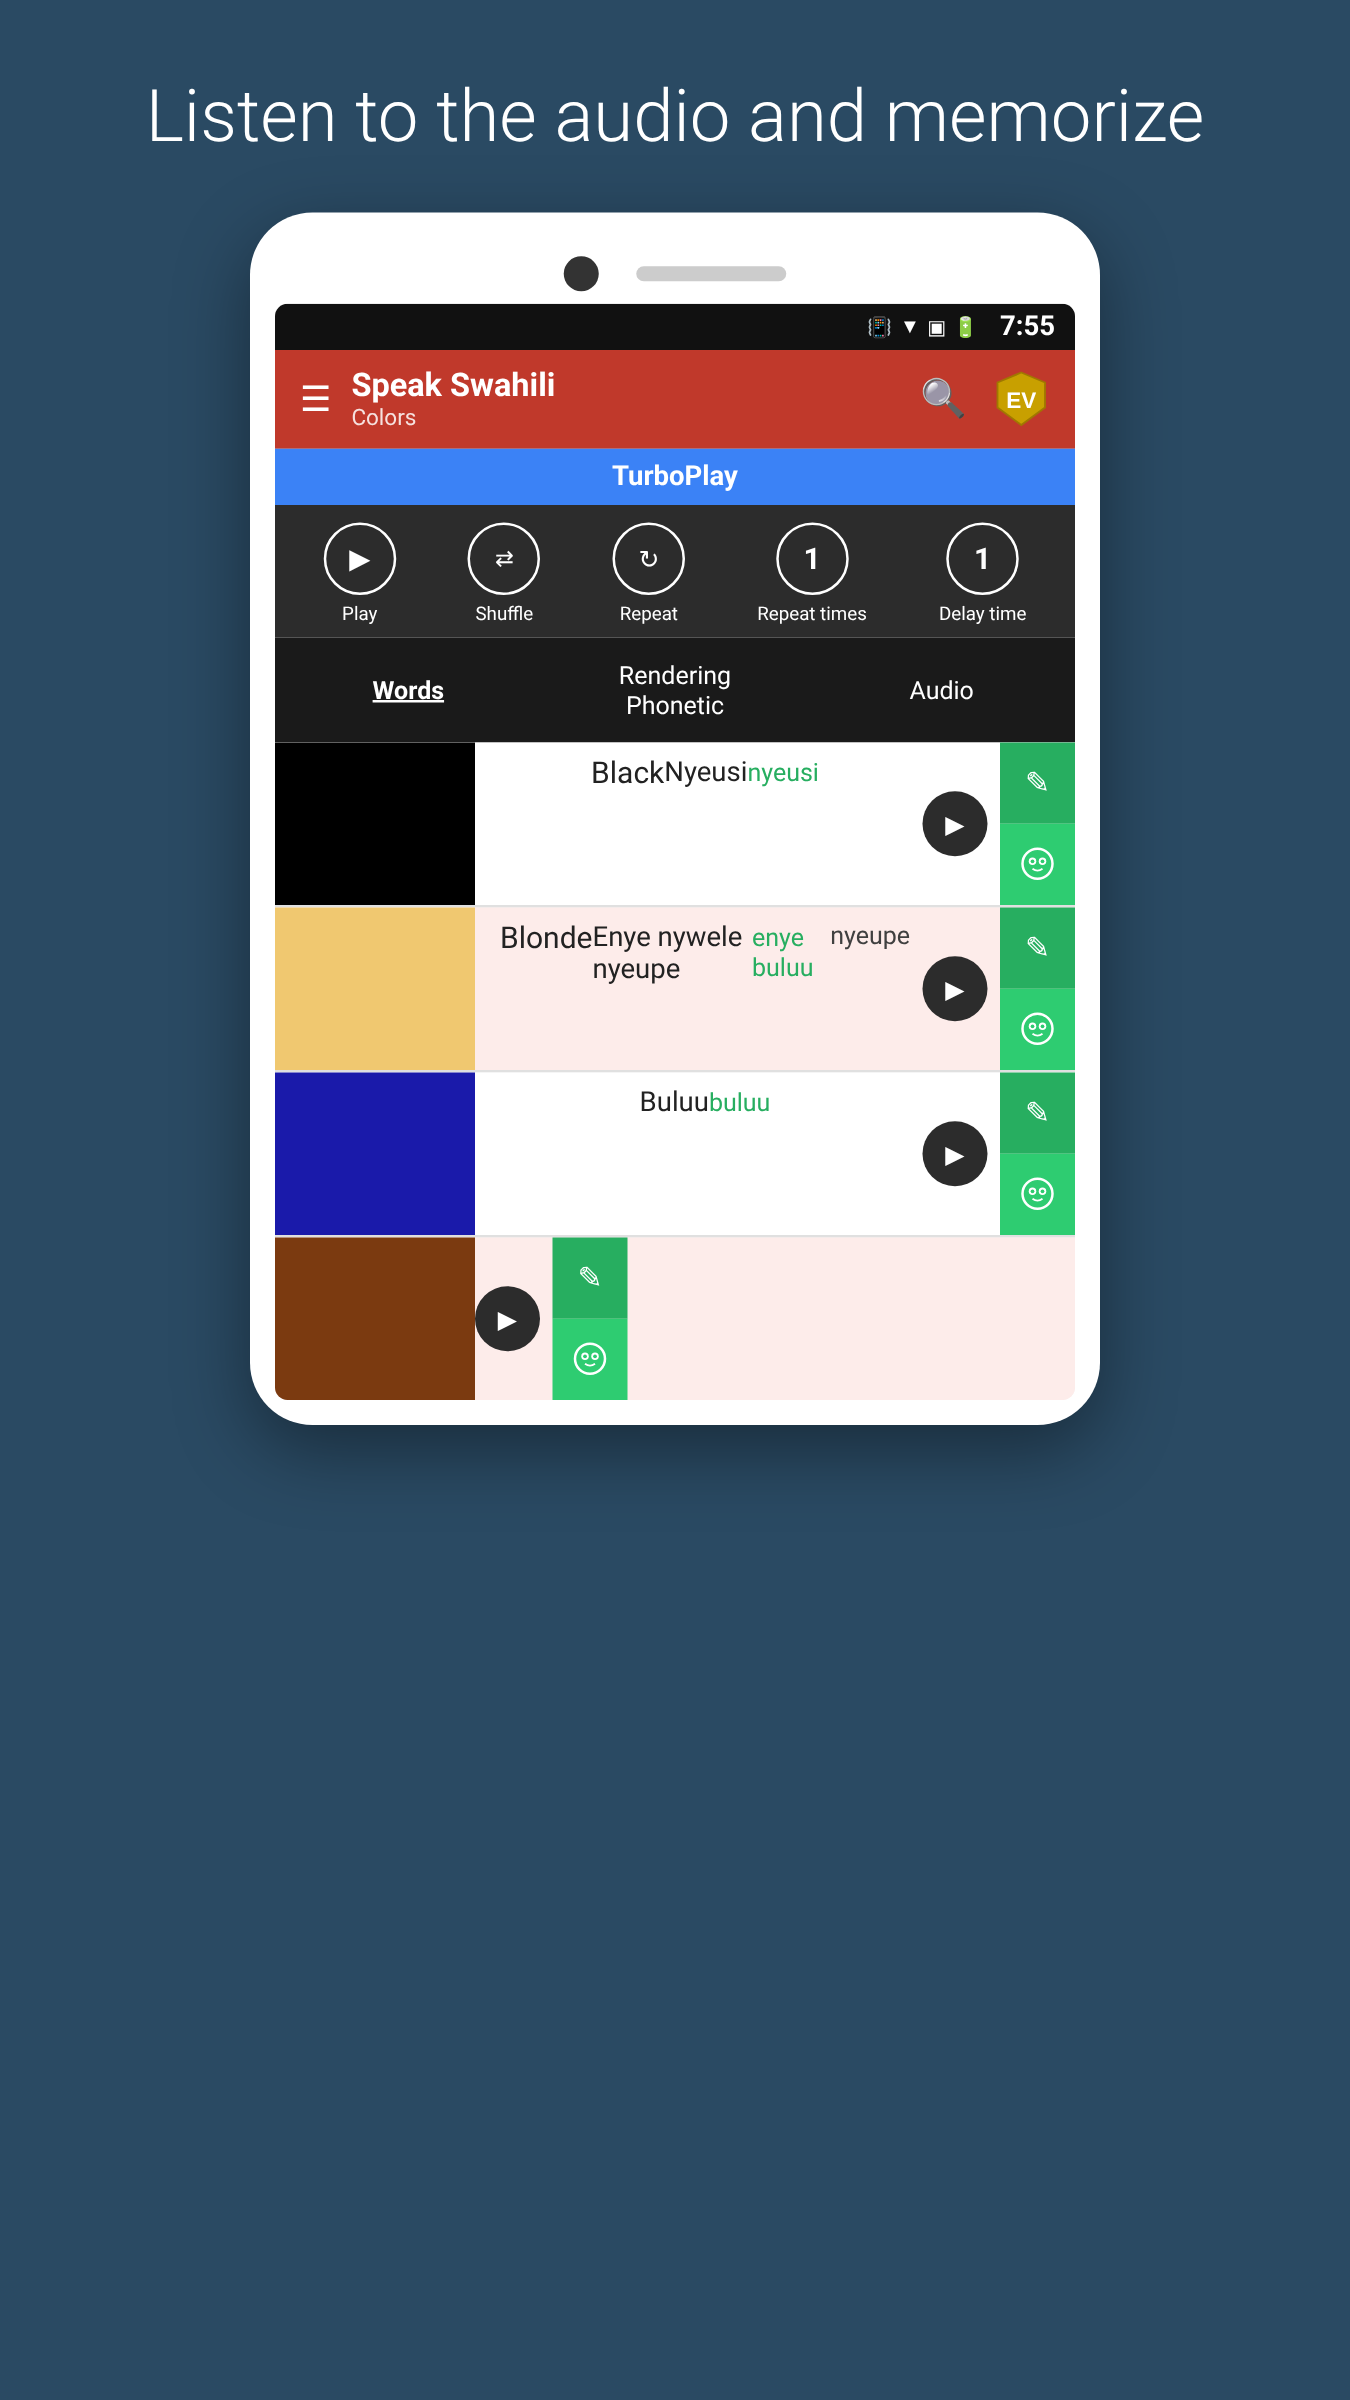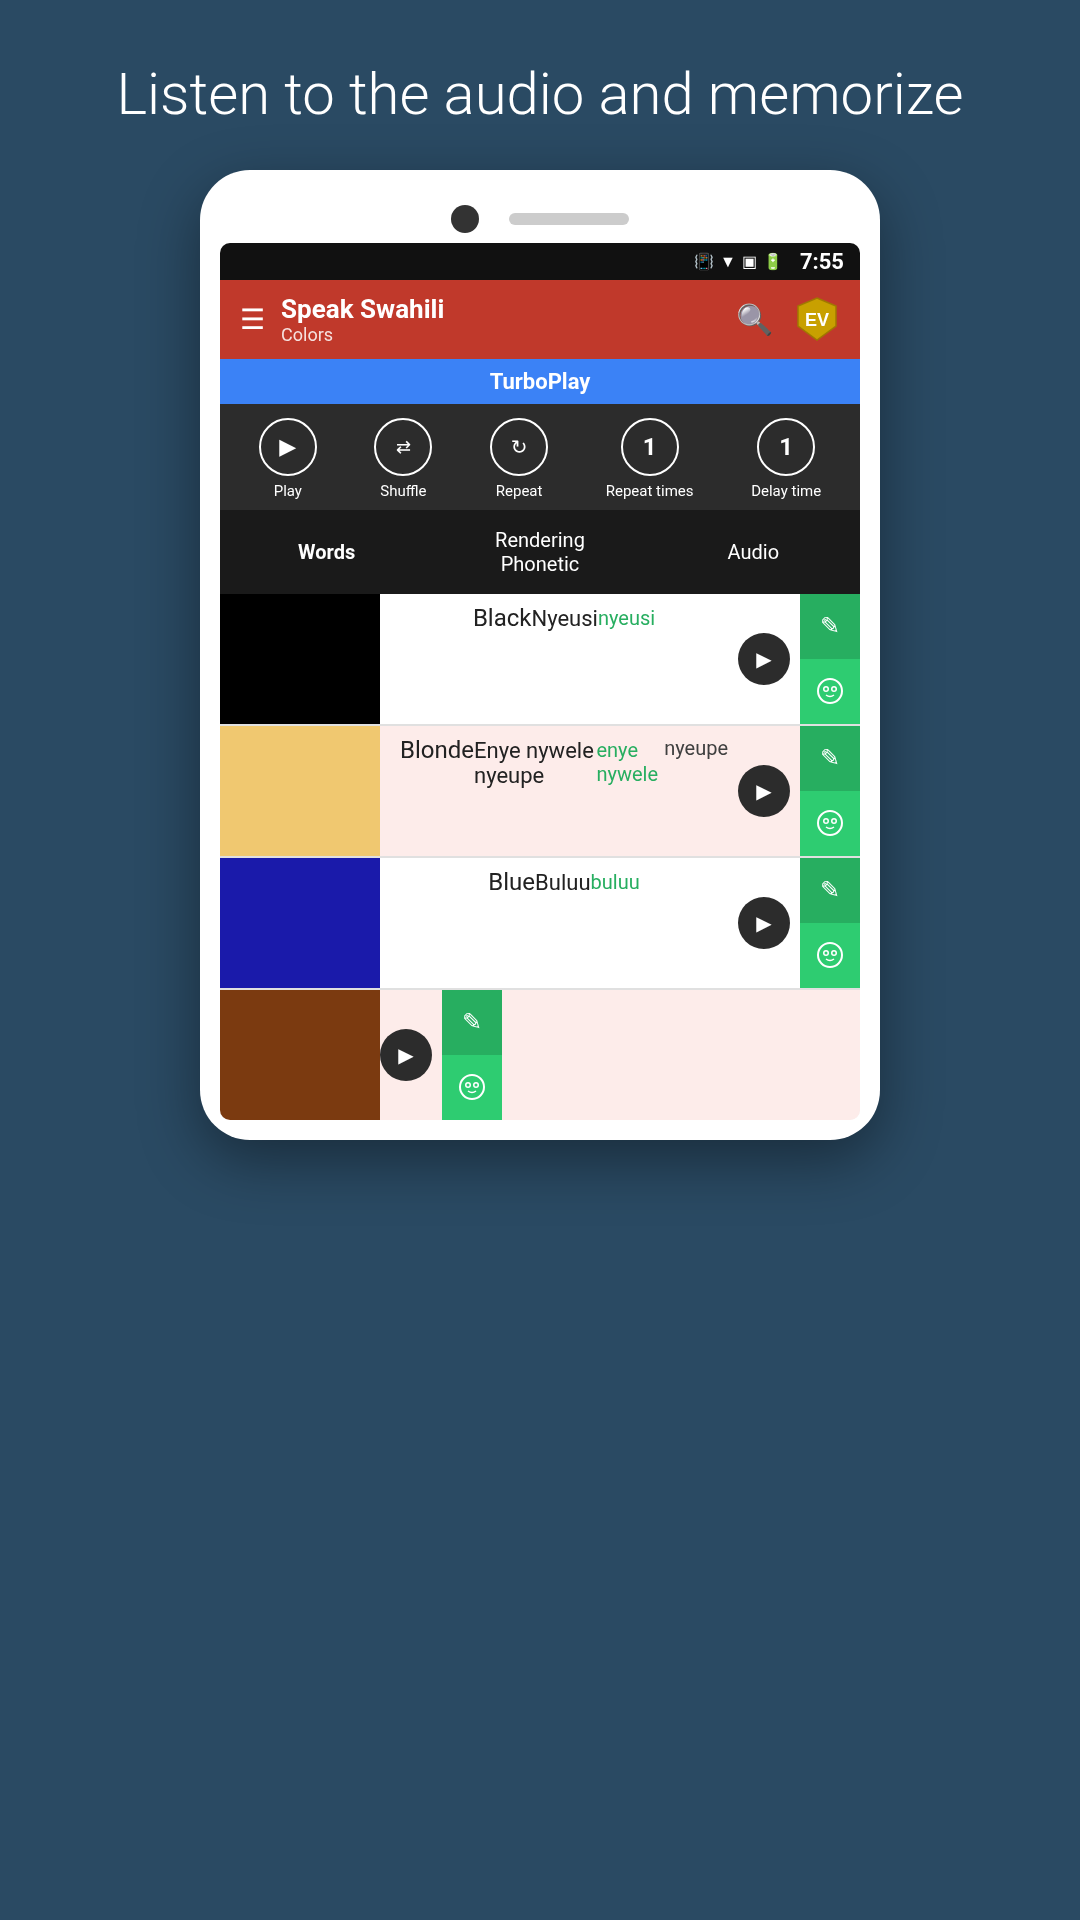--- a/index.html
+++ b/index.html
@@ -209,20 +209,21 @@
       font-size: 20px;
       text-align: center;
       cursor: pointer;
       flex: 1;
       padding: 4px 0;
     }
 
     .tab-item.active {
       color: white;
       font-weight: bold;
+      text-decoration: underline;
     }
 
     
     .word-list {}
 
     .word-row {
       display: flex;
       align-items: stretch;
       min-height: 130px;
       background: white;
@@ -441,21 +442,21 @@
         </div>
       </div>
 
       <div class="row-separator"></div>
 
       <div class="word-row alternate">
         <div class="color-swatch" style="background-color: #F0C870;"></div>
         <div class="word-info">
           <span class="word-english">Blonde</span>
           <span class="word-swahili-primary">Enye nywele nyeupe</span>
-          <span class="word-swahili-phonetic">enye nywele</span>
+          <span class="word-swahili-phonetic">enye buluu</span>
           <span class="word-swahili-phonetic2">nyeupe</span>
         </div>
         <div class="play-btn">▶</div>
         <div class="action-buttons">
           <div class="action-btn-edit">✎</div>
           <div class="action-btn-info">
             <svg width="28" height="28" viewBox="0 0 28 28">
               <circle cx="14" cy="14" r="12" fill="none" stroke="white" stroke-width="2"></circle>
               <circle cx="10" cy="12" r="3" fill="white"></circle>
               <circle cx="18" cy="12" r="3" fill="white"></circle>
@@ -465,21 +466,20 @@
             </svg>
           </div>
         </div>
       </div>
 
       <div class="row-separator"></div>
 
       <div class="word-row">
         <div class="color-swatch" style="background-color: #1a1aaa;"></div>
         <div class="word-info">
-          <span class="word-english">Blue</span>
           <span class="word-swahili-primary">Buluu</span>
           <span class="word-swahili-phonetic">buluu</span>
         </div>
         <div class="play-btn">▶</div>
         <div class="action-buttons">
           <div class="action-btn-edit">✎</div>
           <div class="action-btn-info">
             <svg width="28" height="28" viewBox="0 0 28 28">
               <circle cx="14" cy="14" r="12" fill="none" stroke="white" stroke-width="2"></circle>
               <circle cx="10" cy="12" r="3" fill="white"></circle>

